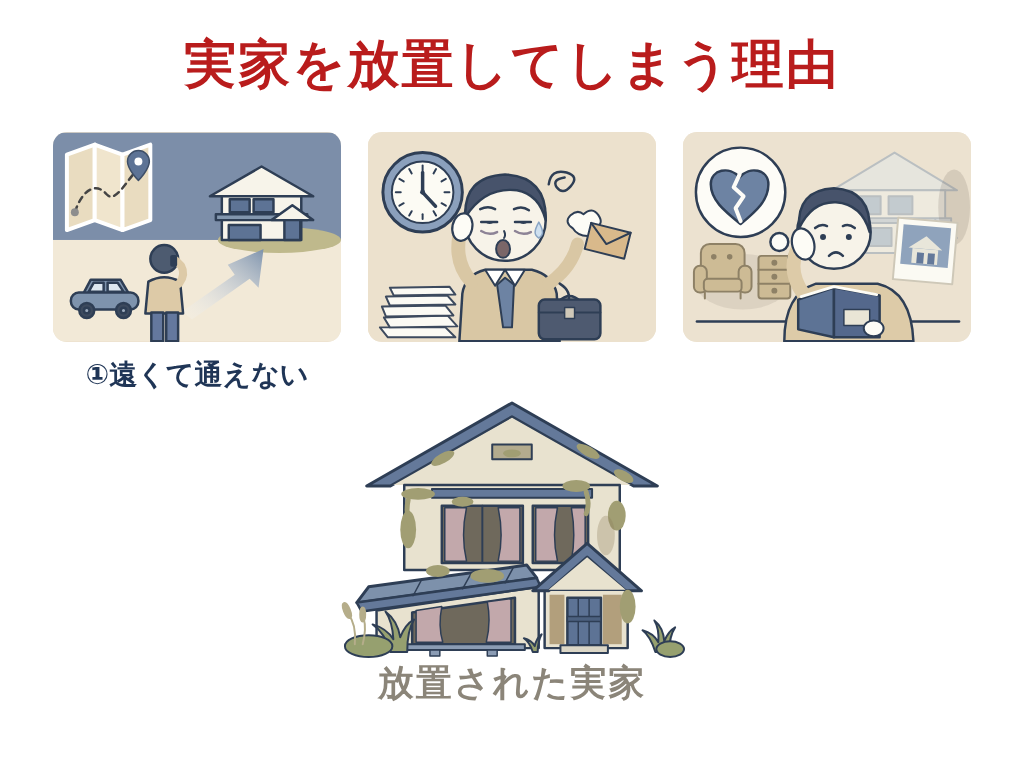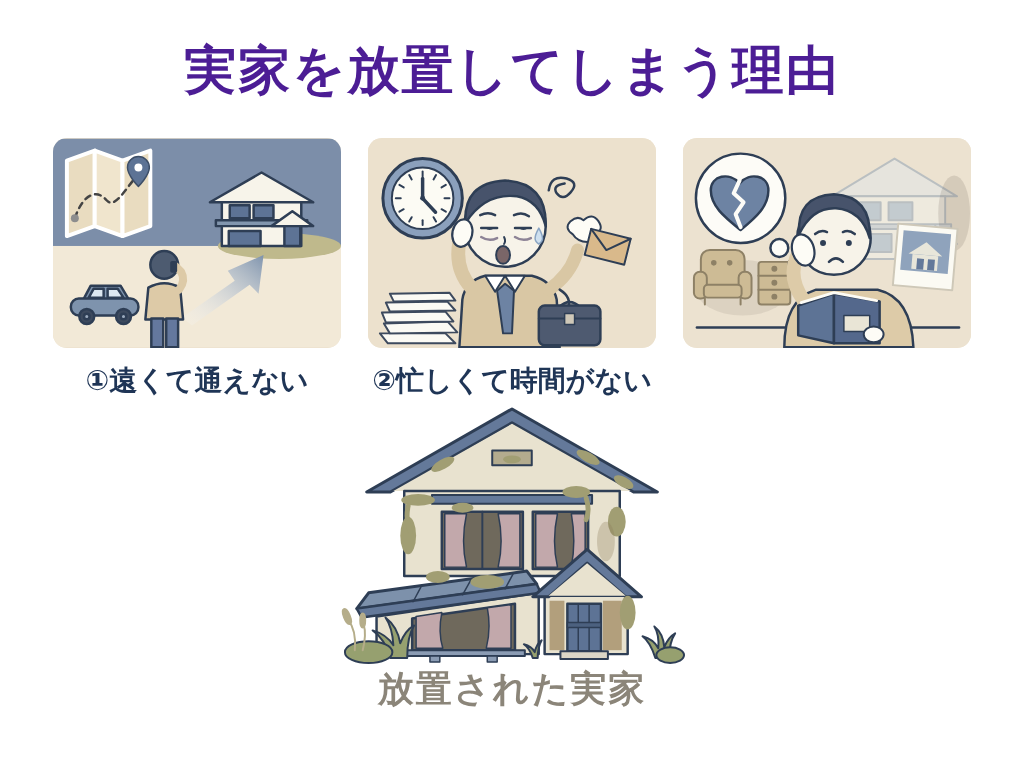--- a/index.html
+++ b/index.html
@@ -3,22 +3,22 @@
 <meta charset="utf-8">
 <style>
   html,body{margin:0;padding:0;}
   body{
     width:1024px;height:765px;overflow:hidden;background:#ffffff;
     font-family:"DejaVu Sans",sans-serif;
     -webkit-font-smoothing:antialiased;
   }
   .page{width:1024px;height:765px;position:relative;}
   .title{
-    text-align:center;padding-top:30px;margin:6px;
-    font-size:52px;font-weight:900;color:#4c1d95;letter-spacing:2px;
+    text-align:center;padding-top:30px;margin:0;
+    font-size:52px;font-weight:900;color:#b91c1c;letter-spacing:2px;
   }
   .panel-row{
     display:flex;justify-content:center;gap:27px;margin-top:32px;
   }
   .panel-col{width:288px;display:flex;flex-direction:column;}
   .panel{
     width:288px;height:210px;border-radius:14px;overflow:hidden;
     background:#ece1cd;
   }
   .panel svg{display:block;width:288px;height:210px;}
@@ -170,24 +170,20 @@
             <path d="M114,99 q8,5 16,1" fill="none" stroke="#8d8396" stroke-width="2.5"></path>
             <path d="M148,99 q8,5 16,1" fill="none" stroke="#8d8396" stroke-width="2.5"></path>
             <path d="M137,99 q2,4 0,7" fill="none" stroke="#2e3e55" stroke-width="2"></path>
             <ellipse cx="136" cy="117" rx="7" ry="9" fill="#7a6668" stroke="#2e3e55" stroke-width="2"></ellipse>
             <path d="M172,90 c5,9 5,13 0,16 c-5,-3 -5,-7 0,-16 z" fill="#cfe0ef" stroke="#8aa5c4" stroke-width="1.5"></path>
             <path d="M104,150 Q87,131 92,104" fill="none" stroke="#d9c7a4" stroke-width="14"></path>
             <ellipse cx="95" cy="95" rx="10" ry="14" fill="#fdfcf6" stroke="#2e3e55" stroke-width="2.2" transform="rotate(12 95 95)"></ellipse>
           </g>
         </svg>
       </div>
-      <div class="caption">
-        <span>②忙しくて時間がない</span><br>
-        <span></span>
-      </div>
     </div>
 
     <div class="panel-col">
       <div class="panel">
         <svg viewBox="0 0 290 210">
           <rect width="290" height="210" fill="#ece2d0"></rect>
           <g opacity="0.6" stroke="#9aa9b8" stroke-width="2">
             <polygon points="150,58 213,20 276,58" fill="#e3e7e6"></polygon>
             <rect x="162" y="58" width="102" height="48" fill="#f0f0e8"></rect>
             <rect x="175" y="64" width="24" height="18" fill="#a9bccf"></rect>

